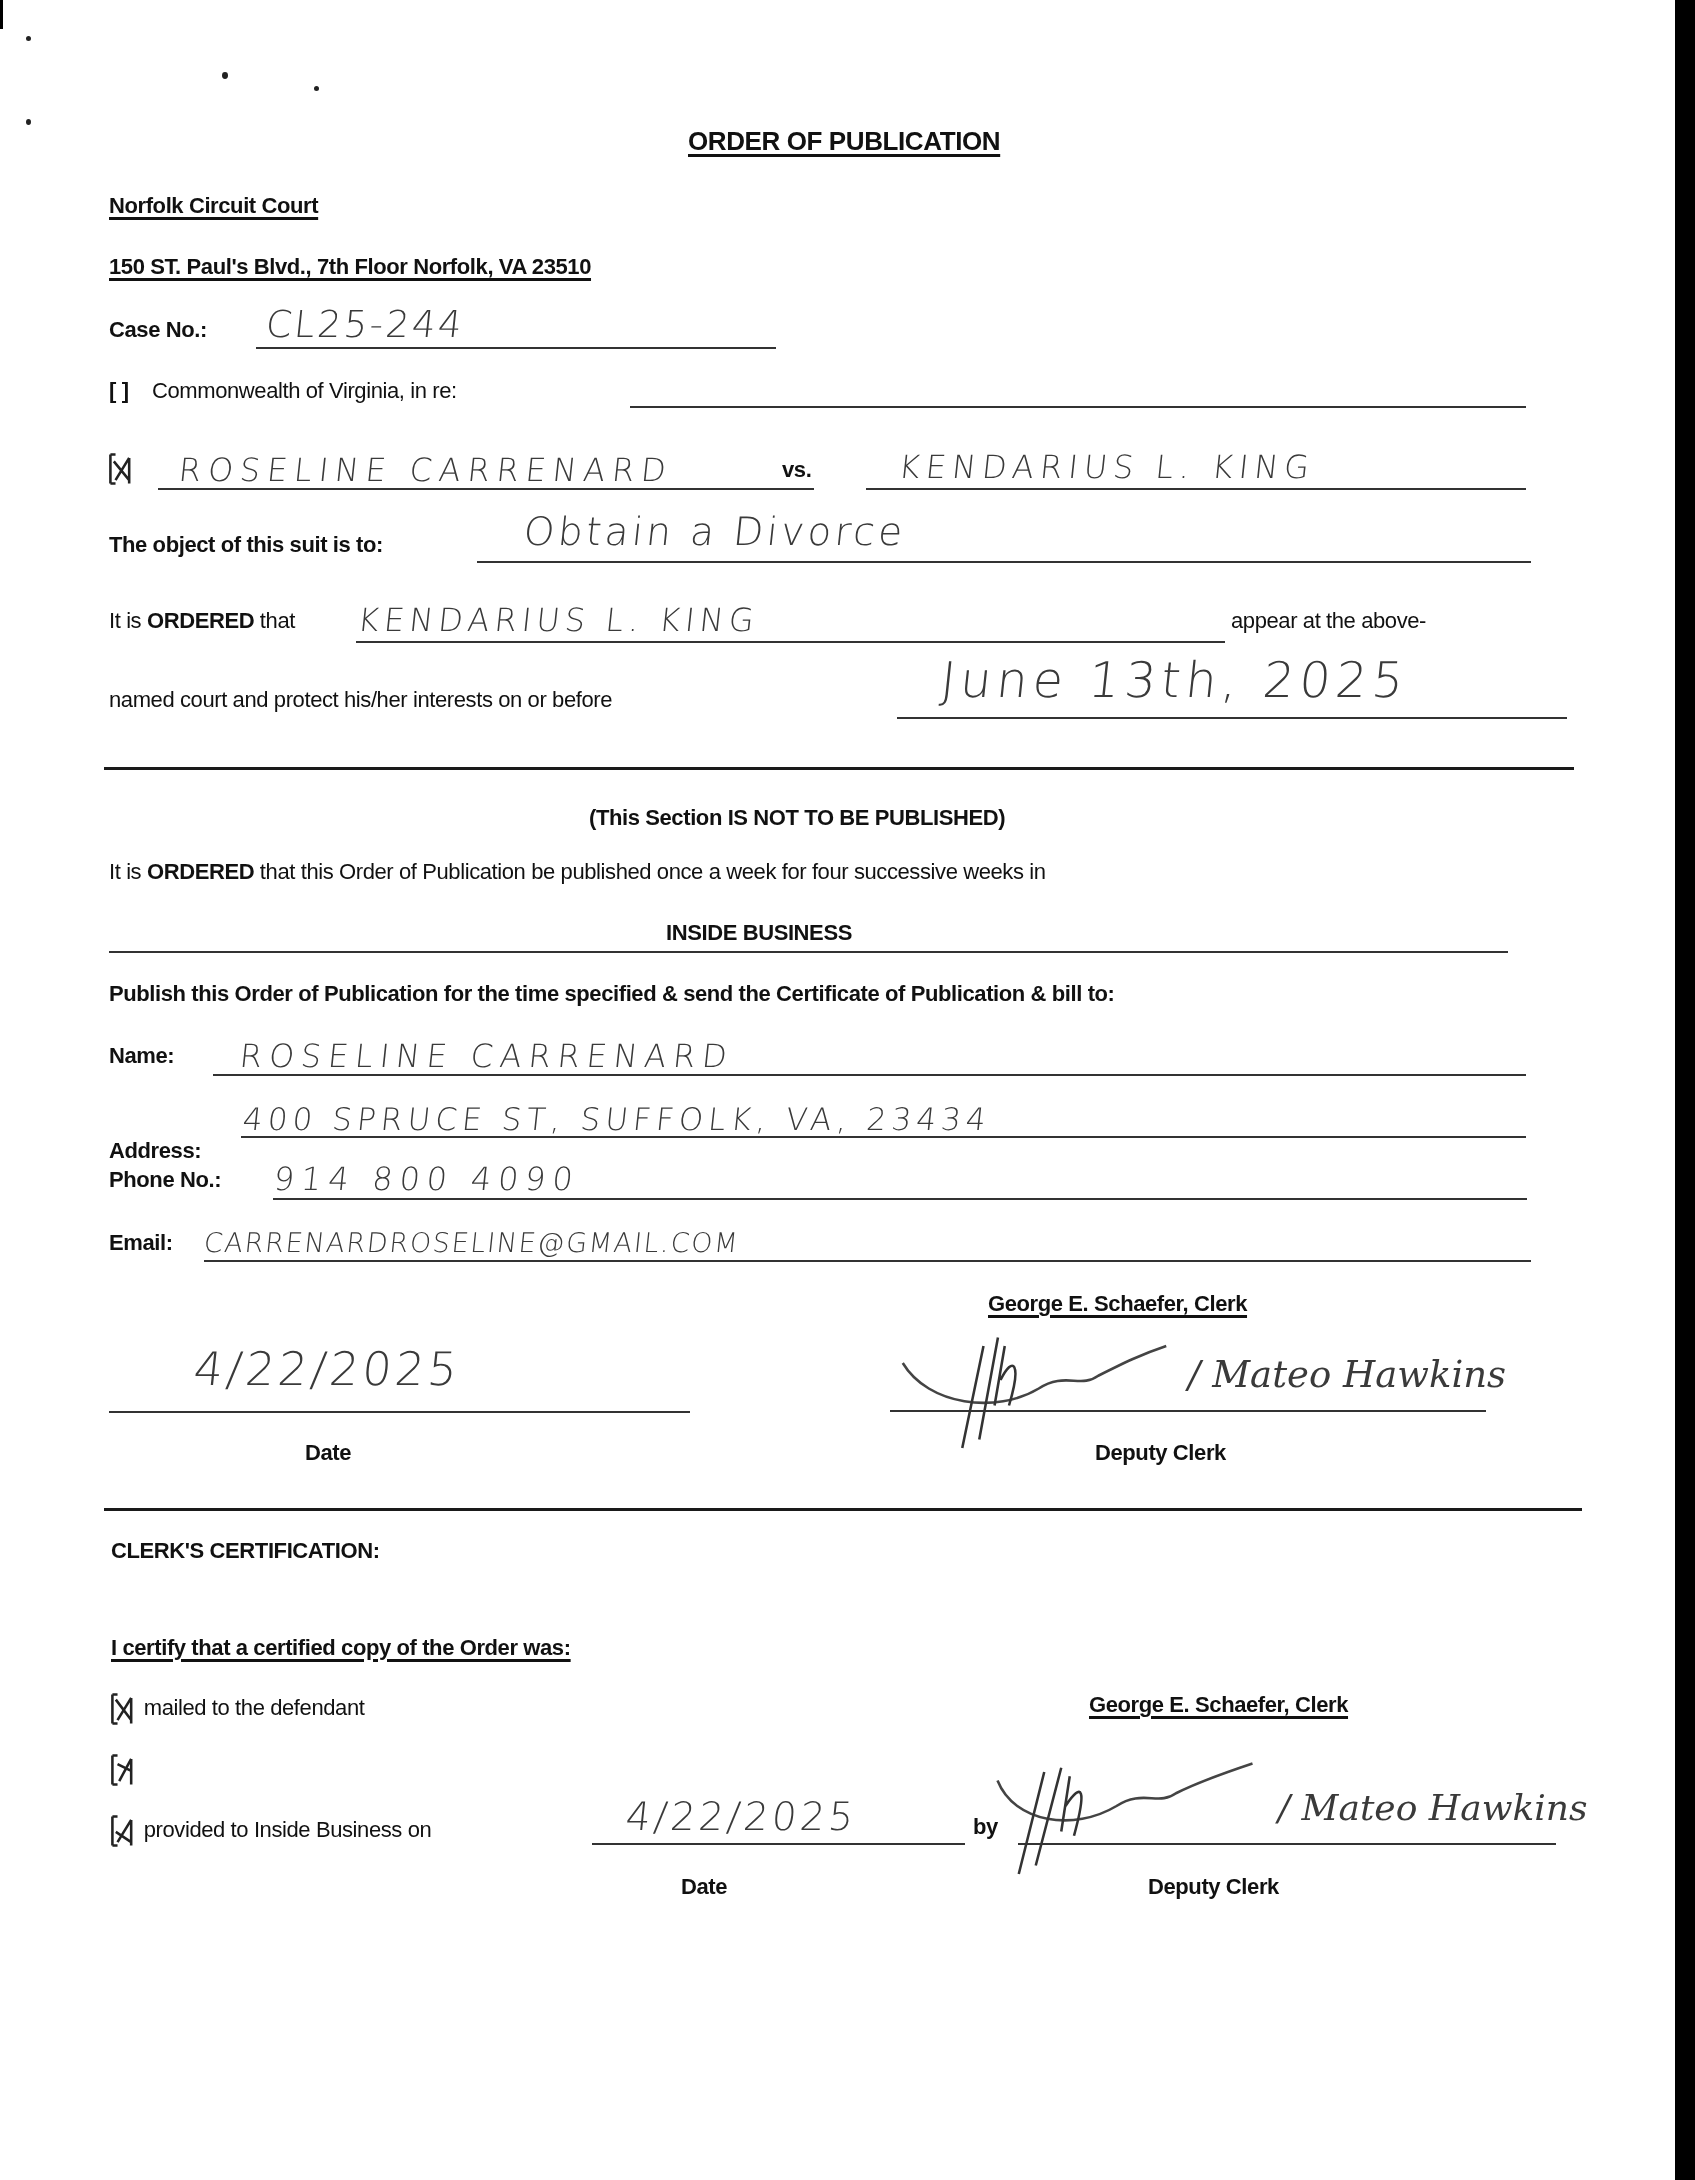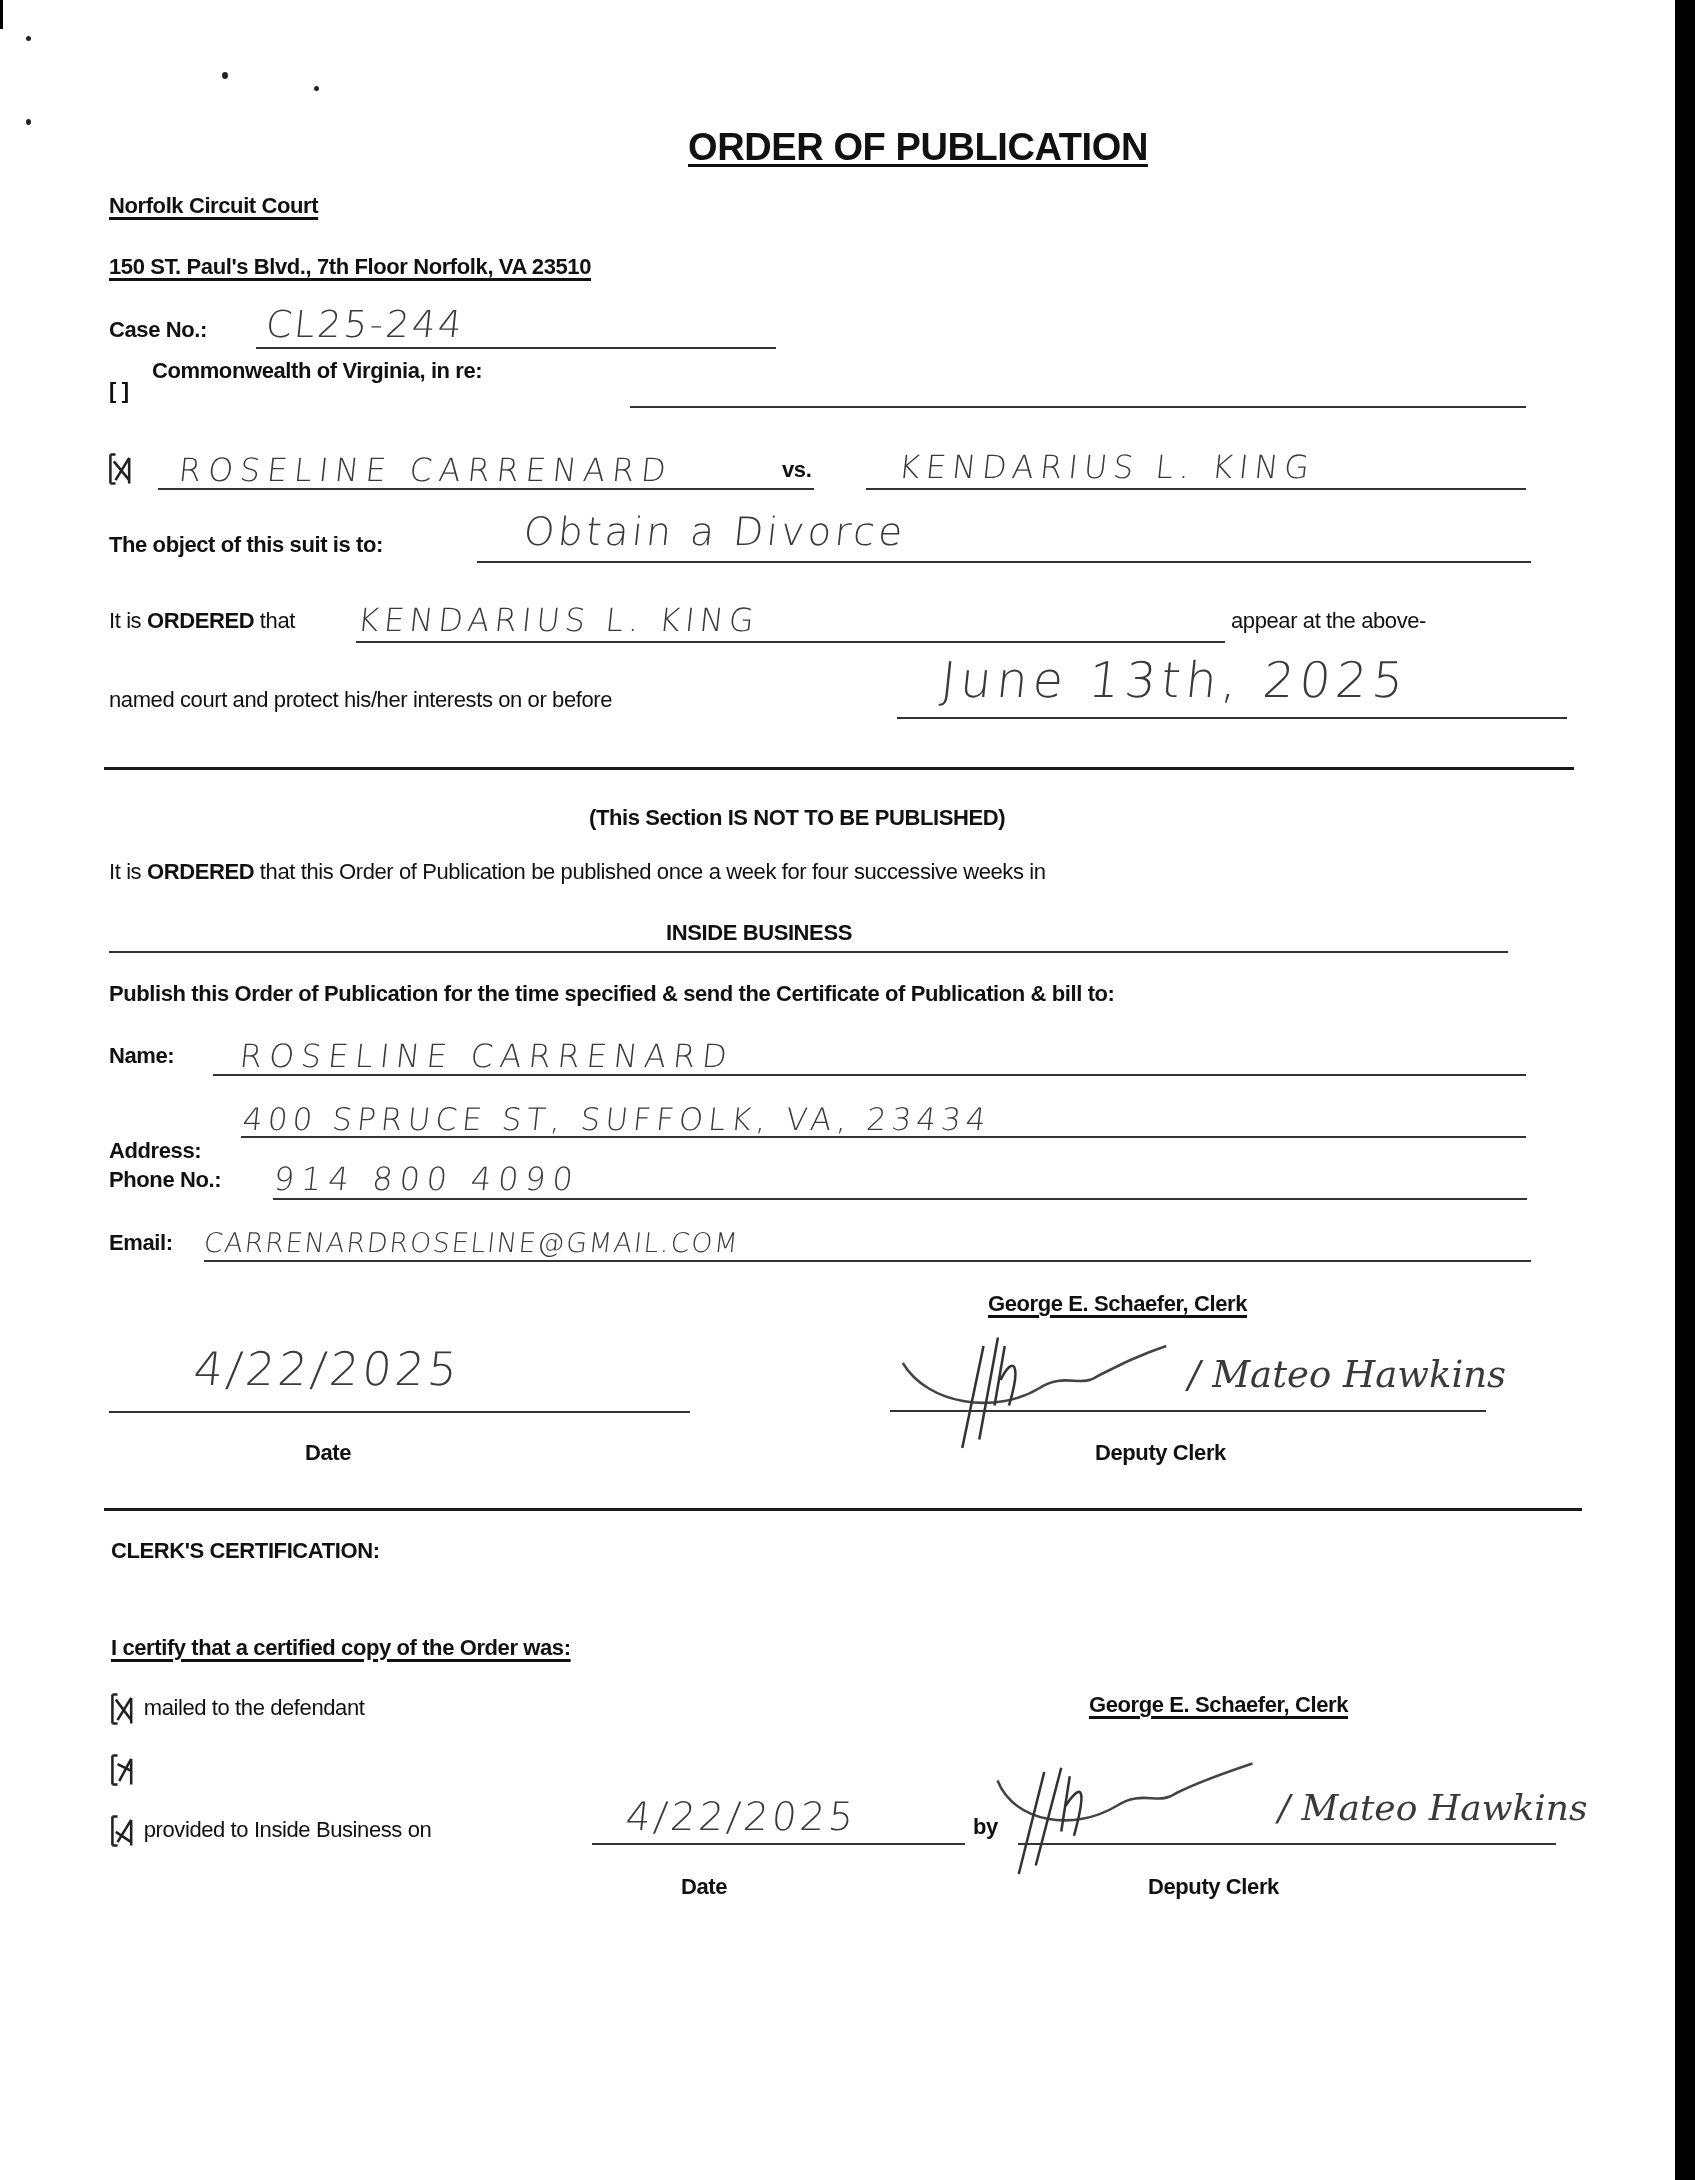--- a/index.html
+++ b/index.html
@@ -20,33 +20,33 @@
 </head>
 <body>
 
 <div class="edge"></div>
 <div class="abs" style="left:0;top:0;width:2.6px;height:29px;background:#000;"></div>
 <div class="speck" style="left:26.4px;top:36px;width:5.1px;height:5.1px;"></div>
 <div class="speck" style="left:222px;top:72px;width:6px;height:6.8px;"></div>
 <div class="speck" style="left:314px;top:86px;width:5.1px;height:5.1px;"></div>
 <div class="speck" style="left:26.4px;top:119px;width:5.1px;height:6px;"></div>
 
-<div class="abs txt b ul" style="left:688px;top:126px;font-size:38px;">ORDER OF PUBLICATION</div>
+<div class="abs txt b ul" style="left:688px;top:126px;font-size:26px;">ORDER OF PUBLICATION</div>
 
 <div class="abs txt b ul" style="left:109px;top:193px;">Norfolk Circuit Court</div>
 <div class="abs txt b ul" style="left:109px;top:254px;">150 ST. Paul's Blvd., 7th Floor Norfolk, VA 23510</div>
 
 <div class="abs txt b" style="left:109px;top:317px;">Case No.:</div>
 <div class="line" style="left:256px;top:347px;width:520px;"></div>
 <div class="abs hand" style="left:266px;top:303px;font-size:37px;">CL25-244</div>
 
 <div class="abs txt" style="left:109px;top:378px;">
   <span class="b">[ ]</span>
 </div>
-<div class="abs txt" style="left:152px;top:358px;font-weight:bold;">Commonwealth of Virginia, in re:</div>
+<div class="abs txt" style="left:152px;top:378px;">Commonwealth of Virginia, in re:</div>
 <div class="line" style="left:630px;top:406px;width:896px;"></div>
 
 <div class="abs" style="left:107px;top:451px;">
   <svg width="29" height="36" viewBox="0 0 34 42">
     <path d="M4 4 L4 38 M4 4 L10 4 M4 38 L10 38 M8 12 L26 34 M26 8 L10 34 M26 8 L26 38" stroke="#222" stroke-width="3" fill="none"></path>
   </svg>
 </div>
 <div class="line" style="left:158px;top:488px;width:656px;"></div>
 <div class="abs hand" style="left:179px;top:451px;font-size:32px;letter-spacing:6.8px;">ROSELINE CARRENARD</div>
 <div class="abs txt b" style="left:782px;top:457px;">vs.</div>

